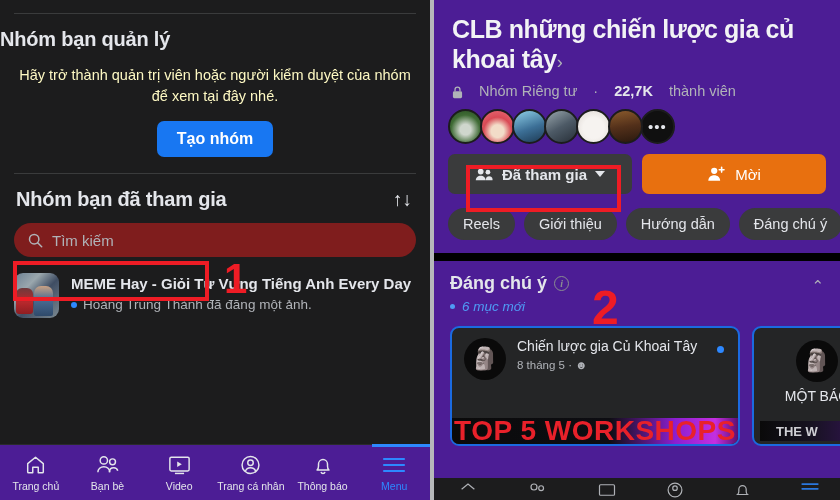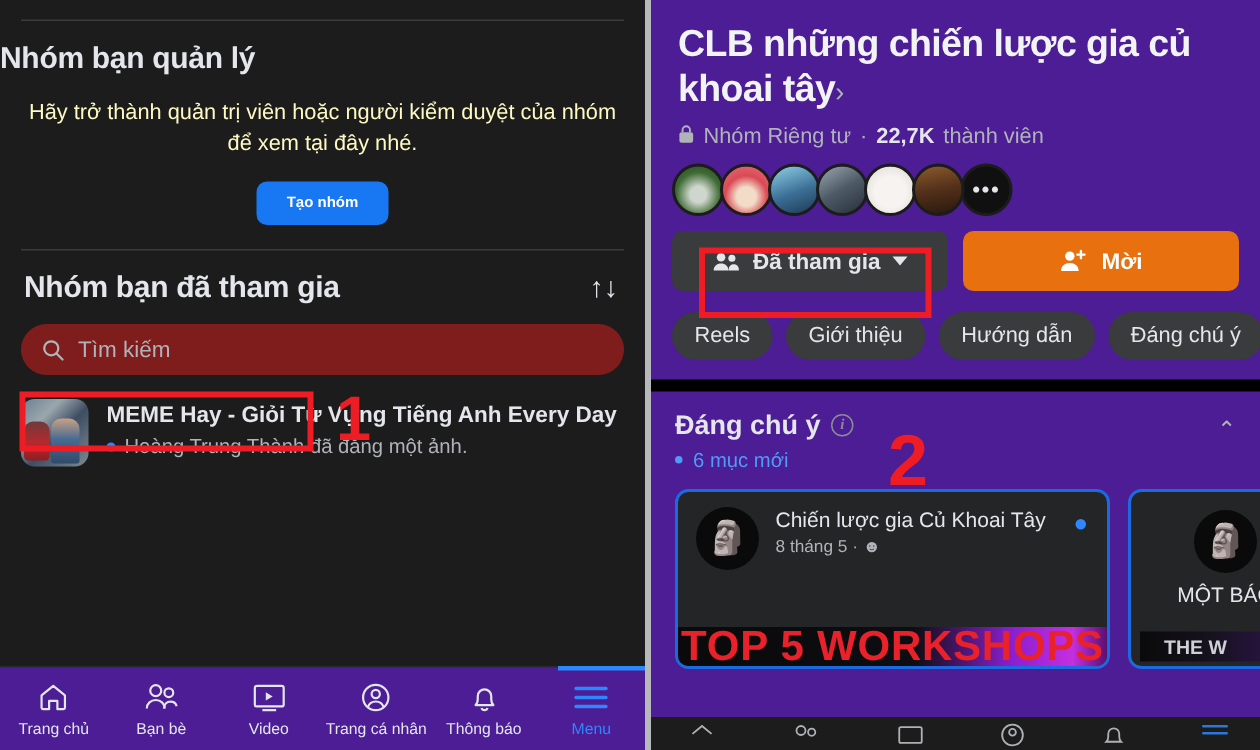--- a/index.html
+++ b/index.html
@@ -36,21 +36,21 @@
   .managed-desc {
     margin: 14px 16px 0 16px;
     font-size: 14.5px; color: #fef9c3;
     text-align: center; line-height: 1.45;
   }
   .create-btn-wrap { display: flex; justify-content: center; margin-top: 14px; }
   .create-btn {
     background: #1877f2; color: #fff;
     border: none; border-radius: 7px;
     padding: 9px 20px;
-    font-size: 10px; font-weight: bold;
+    font-size: 16px; font-weight: bold;
     font-family: "Liberation Sans", sans-serif;
     cursor: pointer;
   }
 
   .joined-header {
     display: flex; align-items: center; justify-content: space-between;
     padding: 14px 18px 8px 16px;
   }
   .sort-icon { color: #e4e6eb; font-size: 19px; line-height: 1; }
 
@@ -152,21 +152,21 @@
     border-left: 4px solid #b6b8ba;
     overflow: hidden;
   }
   .grp-title {
     padding: 14px 18px 0 18px;
     font-size: 25px; font-weight: bold; color: #f2f3f5;
     line-height: 1.2; letter-spacing: -0.4px;
   }
   .chev-inline { color: #b0b3b8; font-size: 18px; font-weight: normal; }
   .grp-privacy {
-    display: flex; align-items: flex-start; gap: 6px;
+    display: flex; align-items: flex-end; gap: 16px;
     padding: 9px 18px 0 18px;
     font-size: 14.5px; color: #b0b3b8;
   }
   .grp-privacy b { color: #e4e6eb; }
   .lock-icon { width: 11px; height: 13px; flex: 0 0 auto; }
 
   .avatars { display: flex; padding: 10px 0 0 14px; }
   .av {
     width: 35px; height: 35px; border-radius: 50%;
     margin-right: -3px;
@@ -199,21 +199,21 @@
     display: flex; align-items: center; justify-content: center; gap: 8px;
     font-size: 15px; font-weight: bold;
     font-family: "Liberation Sans", sans-serif;
     cursor: pointer;
   }
   .btn-invite {
     flex: 1 1 0; height: 40px;
     background: #e8700f; color: #fff;
     border: none; border-radius: 7px;
     display: flex; align-items: center; justify-content: center; gap: 9px;
-    font-size: 15px; font-weight: bold;
+    font-size: 15px; font-weight: normal;
     font-family: "Liberation Sans", sans-serif;
     cursor: pointer;
   }
   .caret-down {
     width: 0; height: 0;
     border-left: 5px solid transparent;
     border-right: 5px solid transparent;
     border-top: 6px solid #e4e6eb;
   }
 
@@ -246,21 +246,21 @@
     width: 15px; height: 15px; border-radius: 50%;
     border: 1.2px solid #8a8d91; color: #8a8d91;
     font-size: 10px; font-style: italic;
     display: flex; align-items: center; justify-content: center;
     font-family: "Liberation Serif", serif;
   }
   .chev-up { color: #b0b3b8; font-size: 15px; padding-top: 4px; }
   .hl-sub {
     display: flex; align-items: center; gap: 7px;
     padding: 4px 16px 0 16px;
-    font-size: 13.5px; color: #4f9bf5;
+    font-size: 13.5px; color: #4f9bf5; font-style: italic;
   }
   .hl-sub .dot { width: 5px; height: 5px; border-radius: 50%; background: #4f9bf5; }
 
   .cards-row {
     display: flex; gap: 12px;
     padding: 12px 0 0 16px;
   }
   .card {
     flex: 0 0 auto;
     width: 290px; height: 120px;

